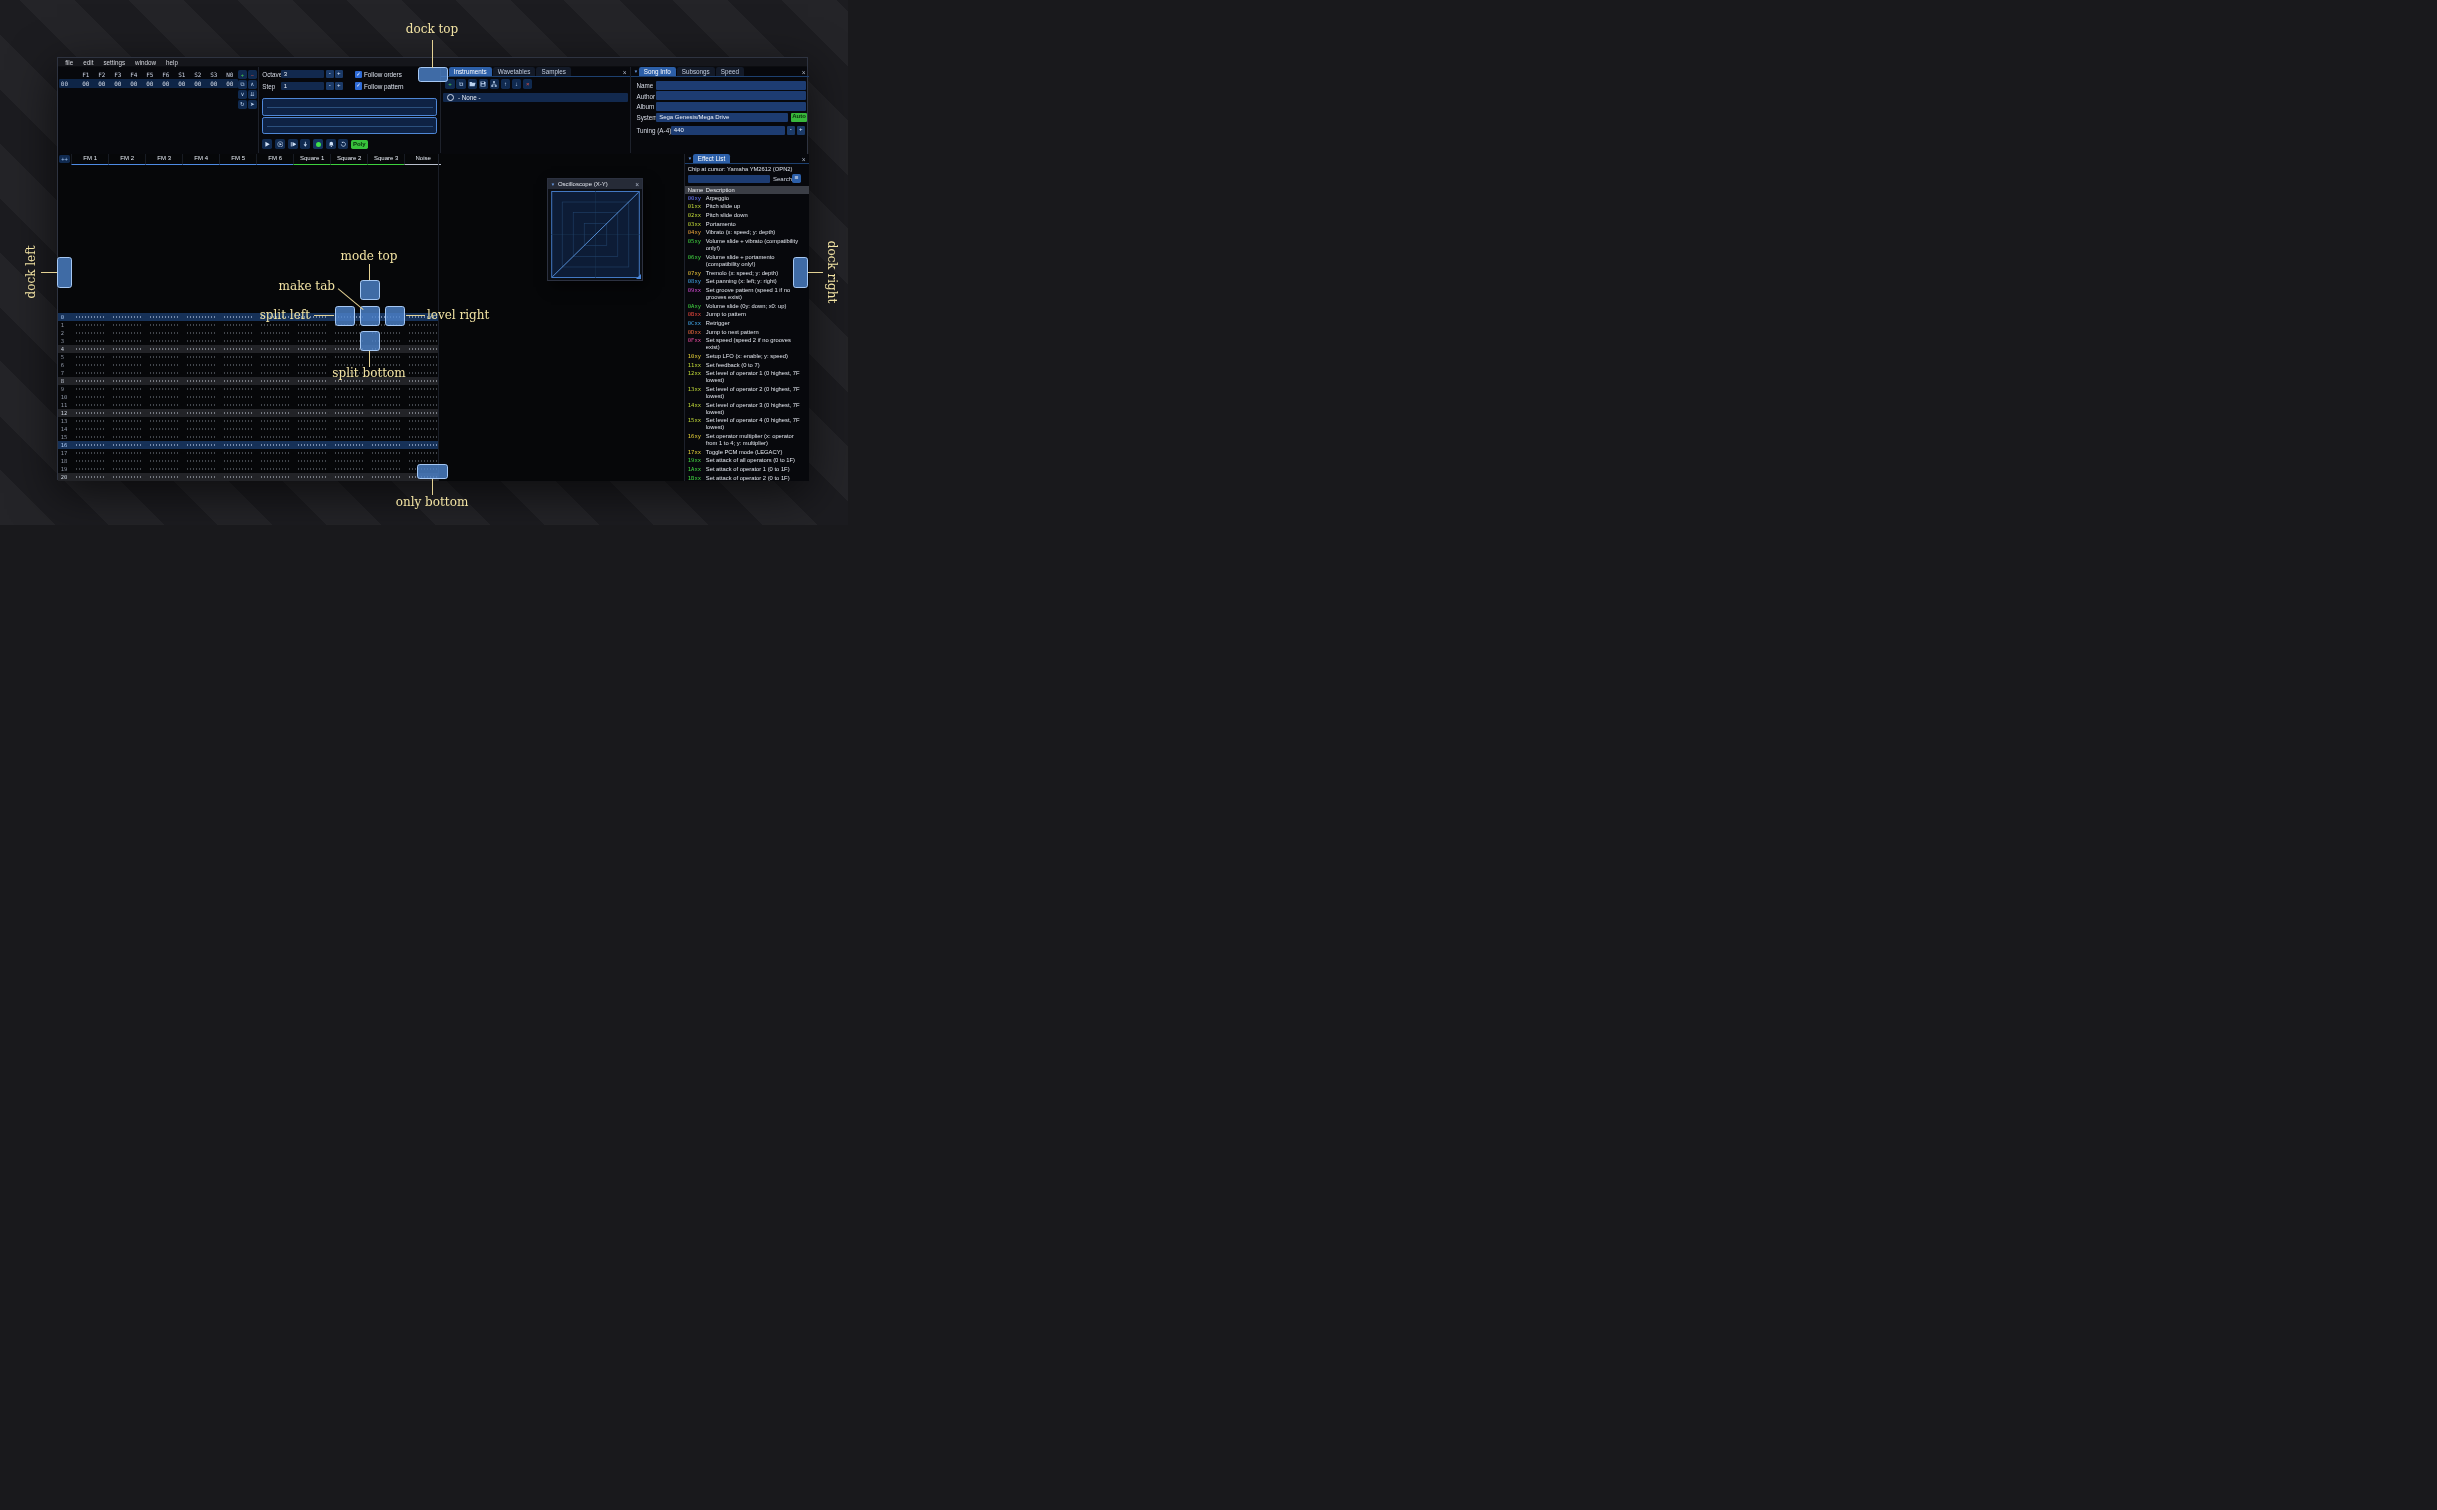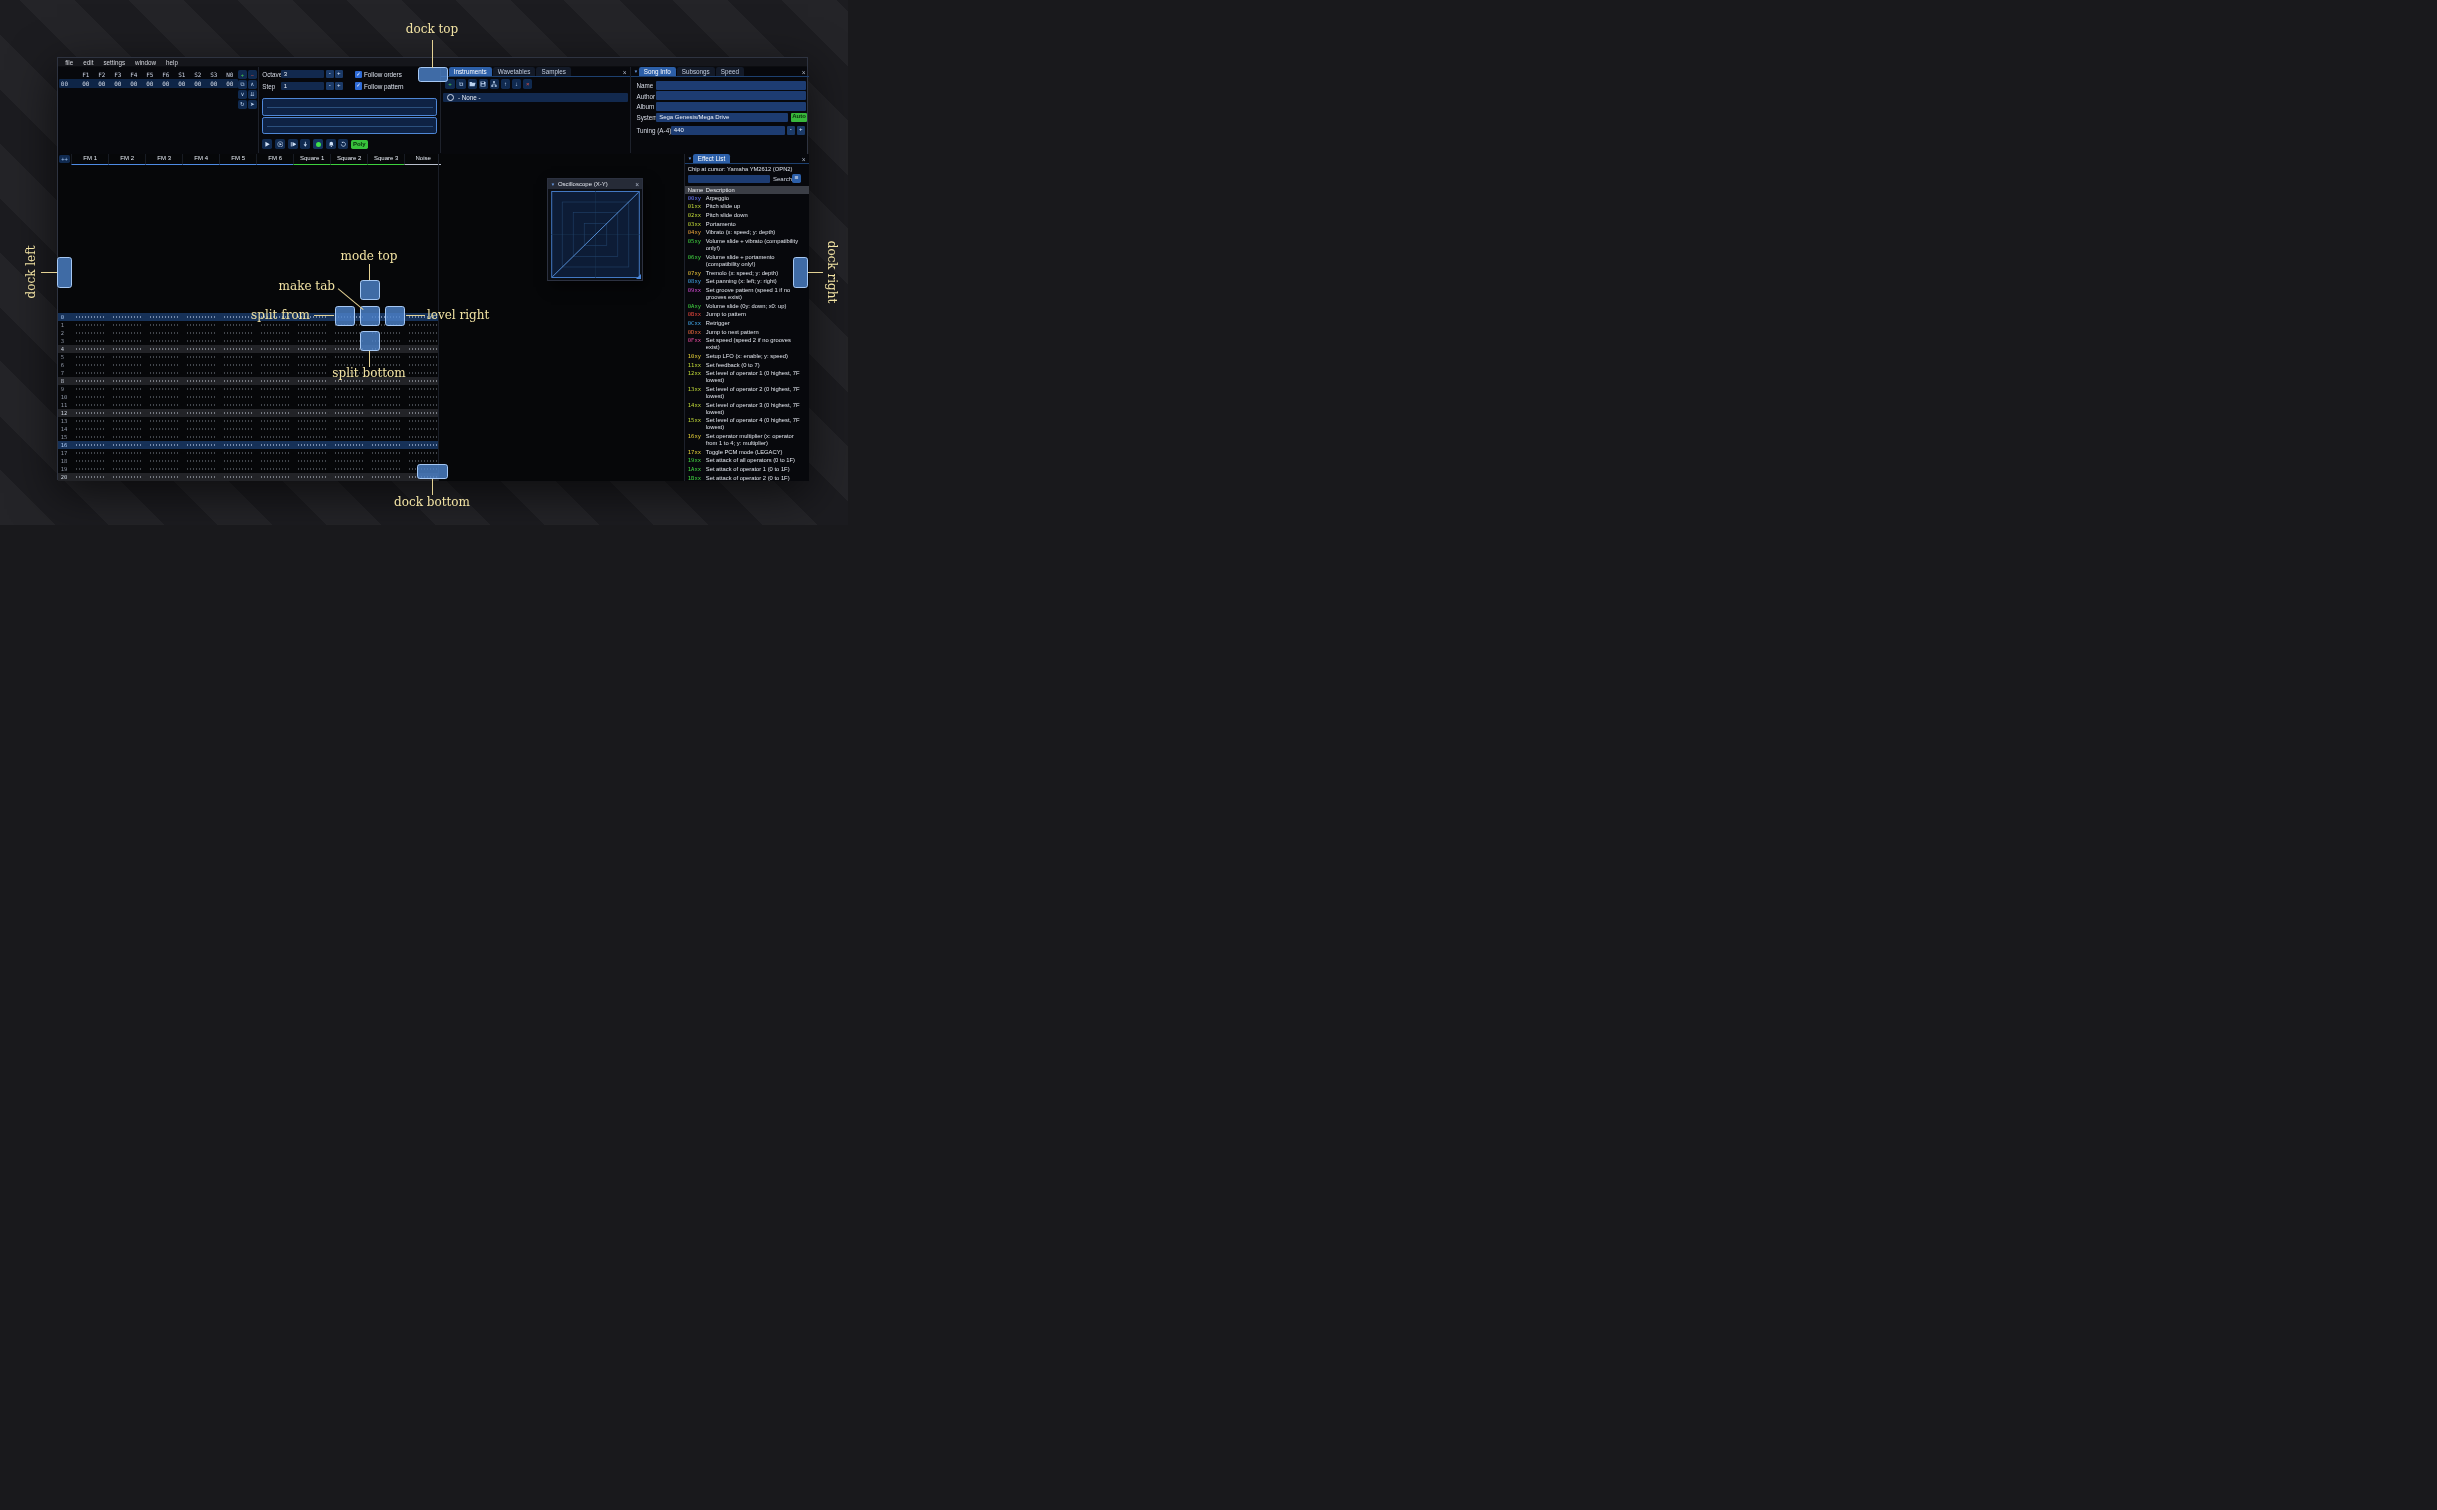--- a/index.html
+++ b/index.html
@@ -871,23 +871,23 @@
   <div class="aline" id="ln-dock-bottom"></div>
   <div class="aline" id="ln-dock-left"></div>
   <div class="aline" id="ln-dock-right"></div>
   <div class="aline" id="ln-split-top"></div>
   <div class="aline" id="ln-split-bottom"></div>
   <div class="aline" id="ln-split-left"></div>
   <div class="aline" id="ln-split-right"></div>
   <div class="aline" id="ln-make-tab"></div>
 
   <div class="albl" id="lbl-dock-top">dock top</div>
-  <div class="albl" id="lbl-dock-bottom">dock bottom</div>
+  <div class="albl" id="lbl-dock-bottom">only bottom</div>
   <div class="albl" id="lbl-dock-left">dock left</div>
   <div class="albl" id="lbl-dock-right">dock right</div>
   <div class="albl" id="lbl-split-top">mode top</div>
   <div class="albl" id="lbl-split-bottom">split bottom</div>
-  <div class="albl" id="lbl-split-left">split from</div>
+  <div class="albl" id="lbl-split-left">split left</div>
   <div class="albl" id="lbl-split-right">level right</div>
   <div class="albl" id="lbl-make-tab">make tab</div>
 
 </div>
 
 
 </body></html>

